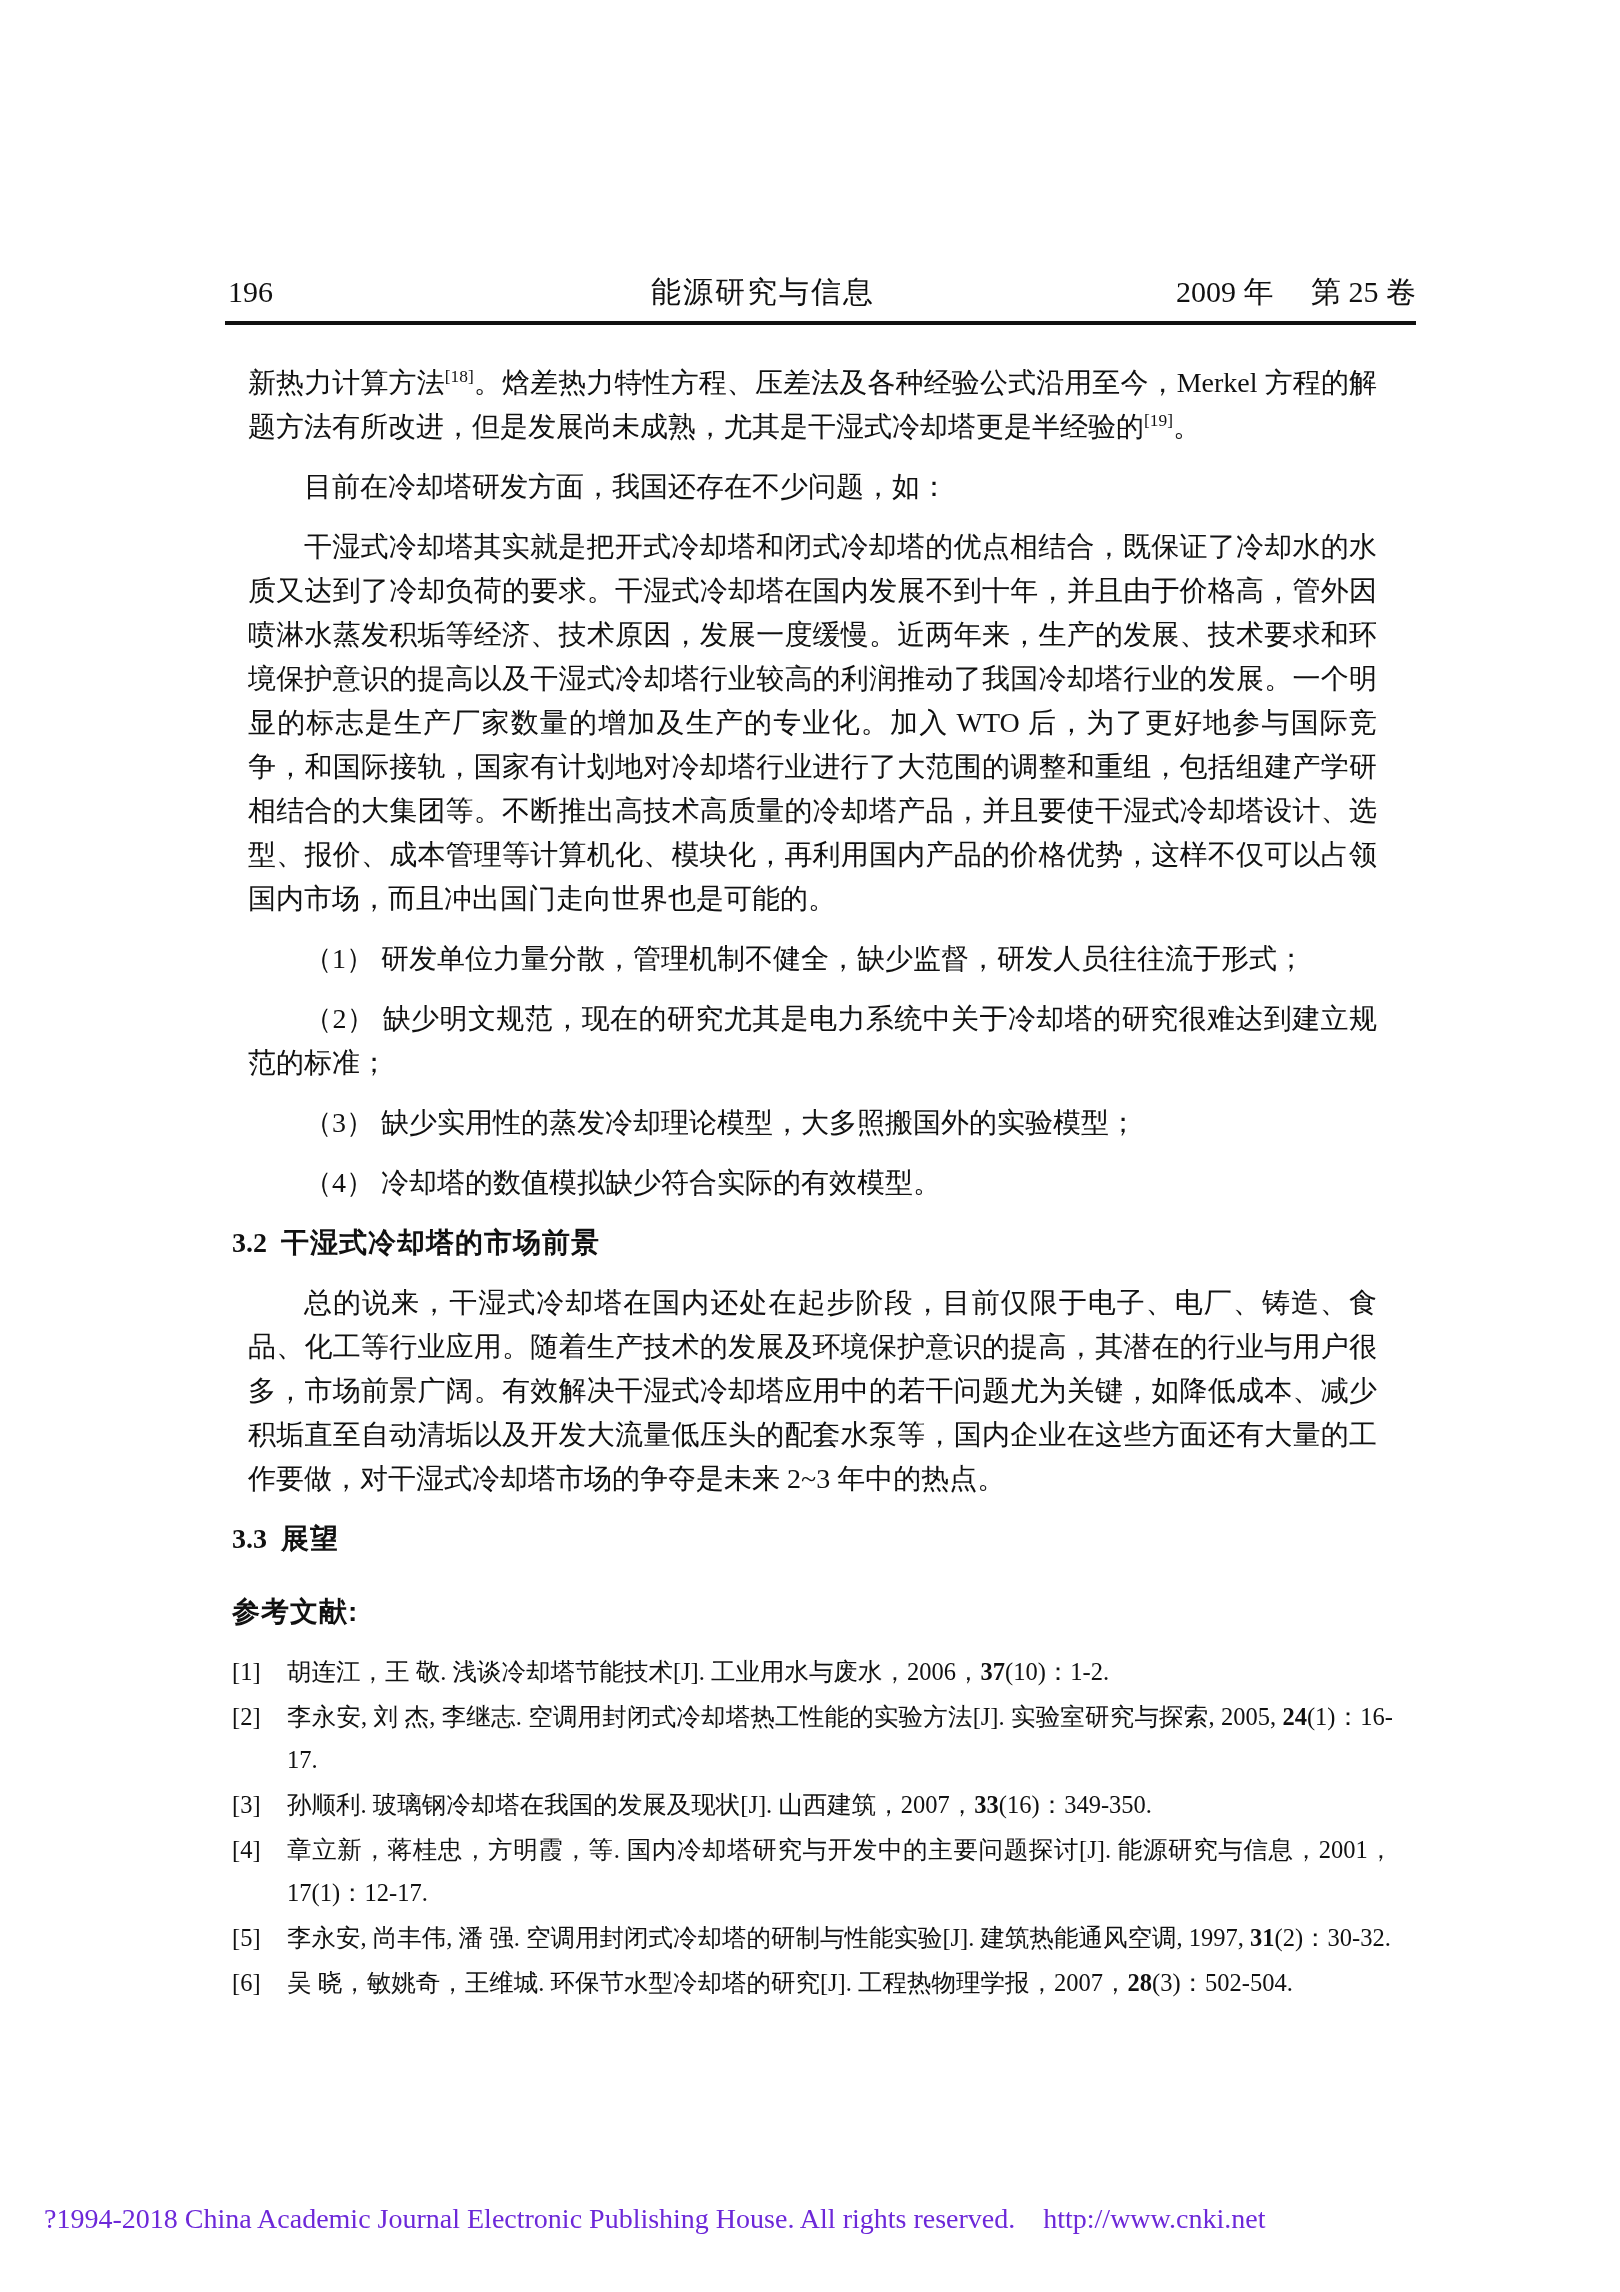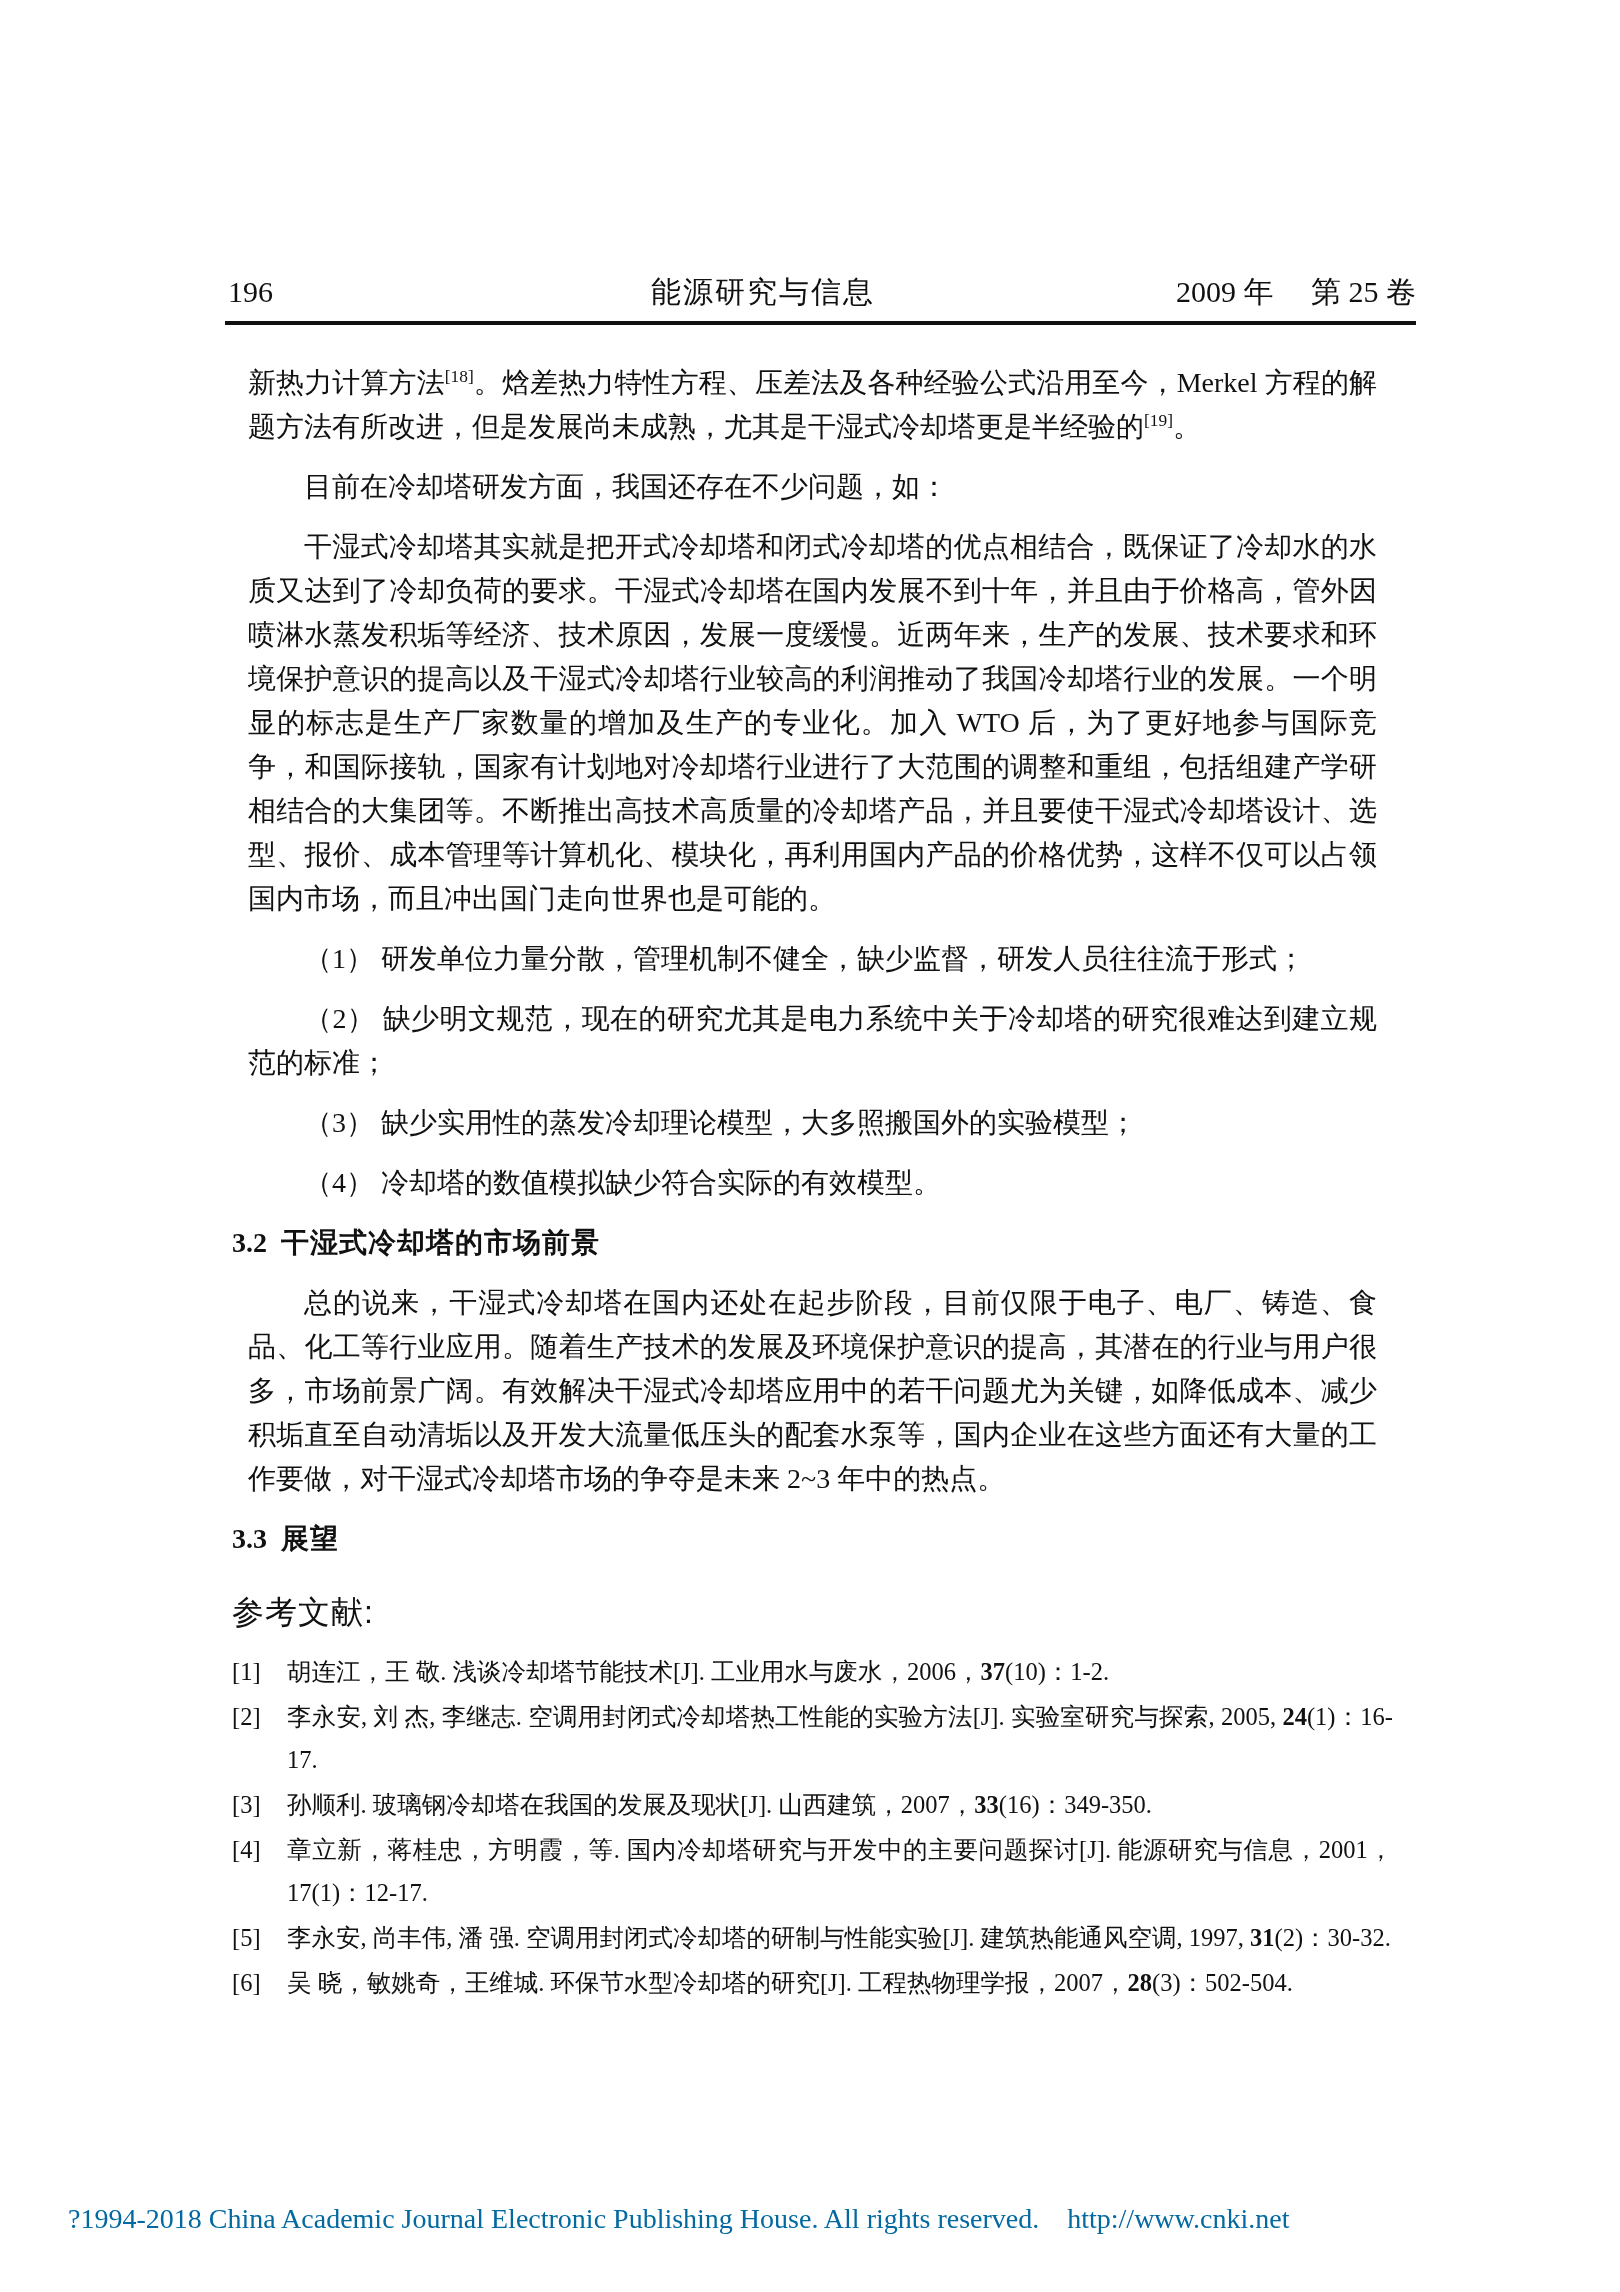--- a/index.html
+++ b/index.html
@@ -41,33 +41,33 @@
     text-indent:0;
   }
   .sec .sec-num{font-family:"Liberation Serif","DejaVu Serif",serif;margin-right:14px;font-weight:bold;}
   .sec .sec-title{
     font-family:"Liberation Sans","DejaVu Sans",sans-serif;
     font-weight:700;letter-spacing:1px;
   }
   
   .refs-heading{
     margin:29px 0 15.7px 0;
-    font-size:32px;line-height:44px;
+    font-size:28px;line-height:44px;
     font-family:"Liberation Sans","DejaVu Sans",sans-serif;
-    font-weight:400;letter-spacing:1px;
+    font-weight:700;letter-spacing:1px;
   }
   .ref-list{font-size:24.5px;line-height:43px;}
   .ref-item{display:flex;margin:0 0 2px 0;}
   .ref-label{width:55px;flex-shrink:0;}
   .ref-text{flex:1;text-align:justify;text-justify:inter-ideograph;}
   .ref-vol{font-weight:700;}
   
   .footer{
-    position:absolute;top:2203px;left:68px;width:1509px;
-    font-size:28px;color:#0369a1;
+    position:absolute;top:2203px;left:44px;width:1509px;
+    font-size:28px;color:#6d28d9;
     font-family:"Liberation Serif","DejaVu Serif",serif;
     white-space:pre;
   }
 </style>
 </head>
 <body>
 
 <div class="page">
 
   <div class="header">

